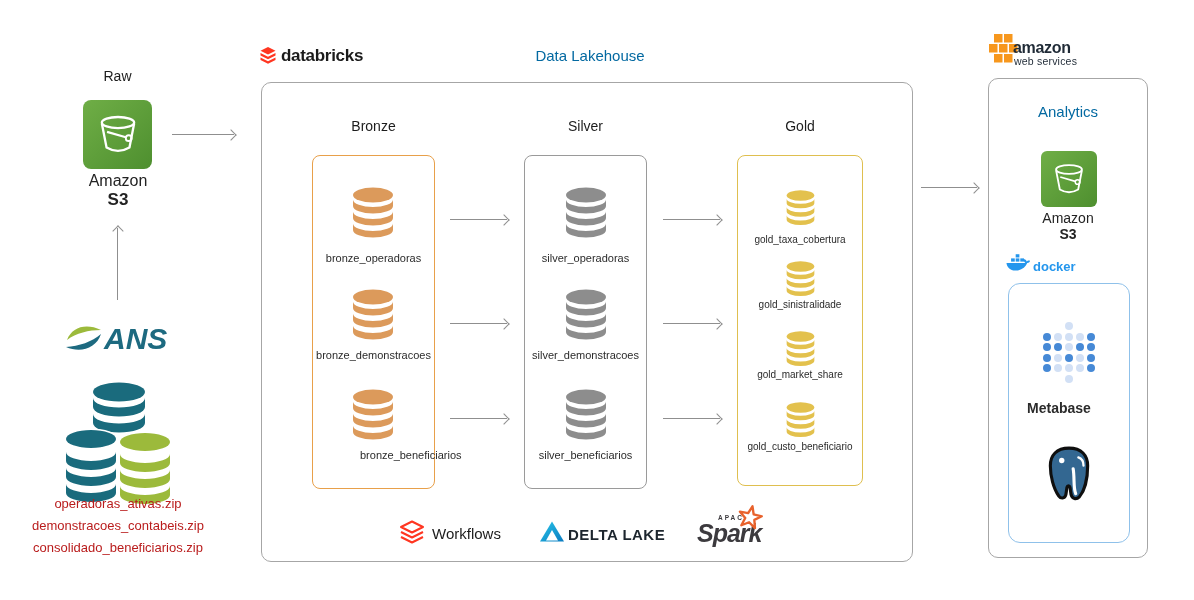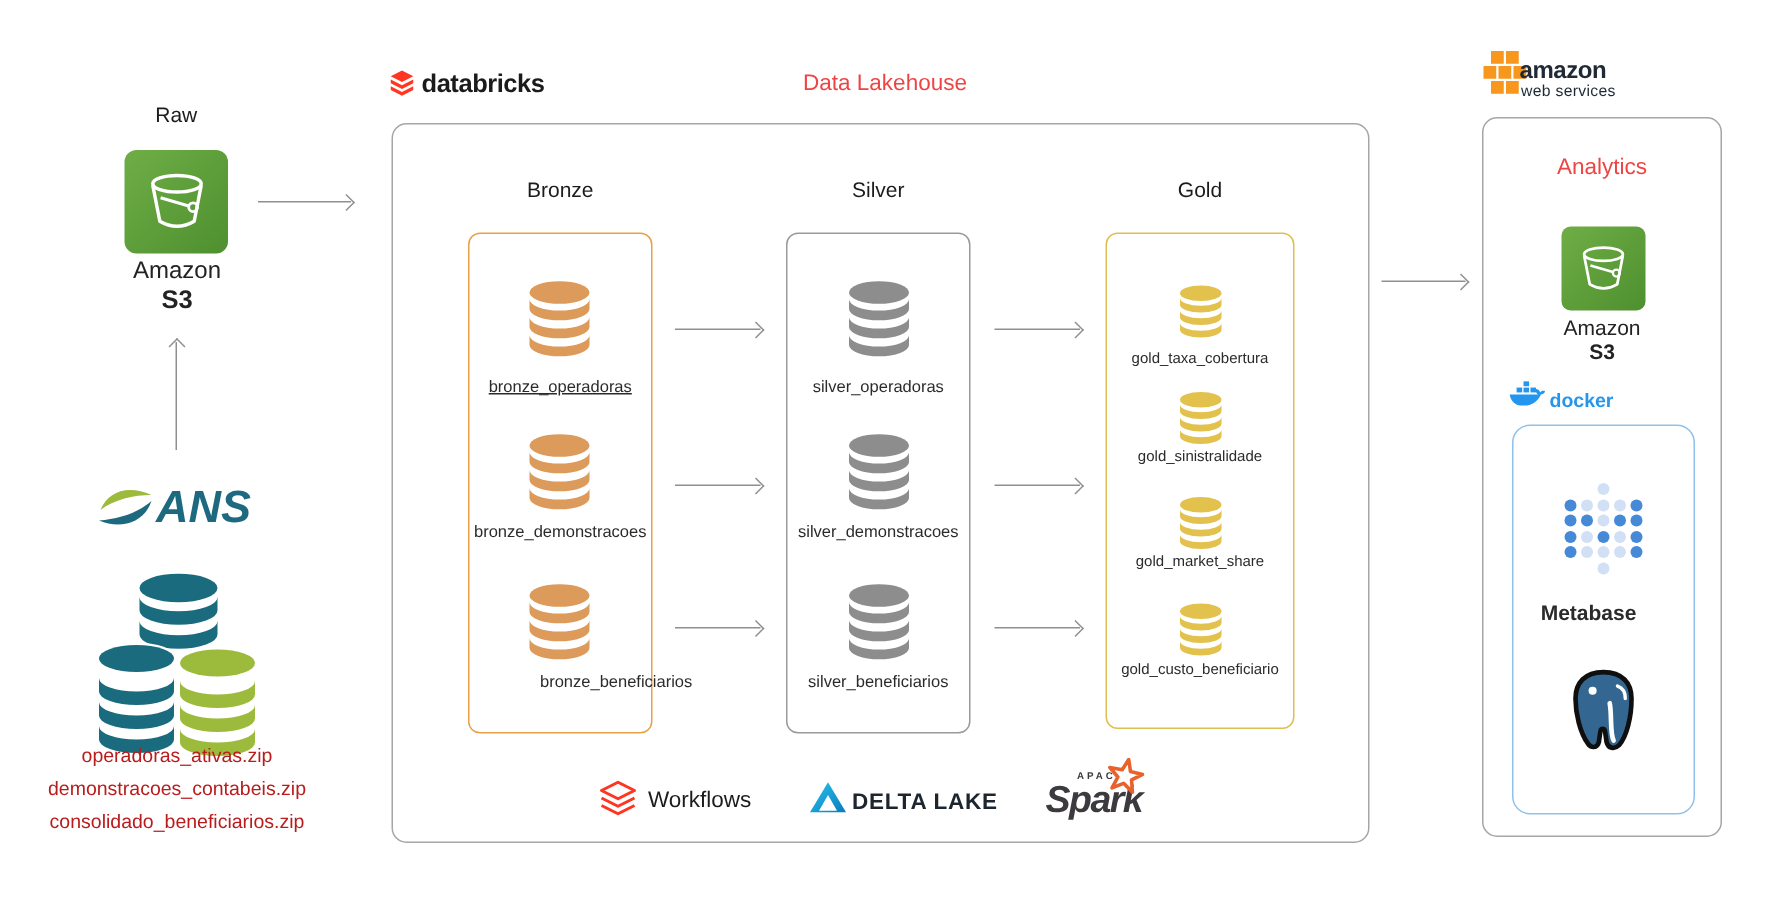--- a/index.html
+++ b/index.html
@@ -5,21 +5,21 @@
   * { margin:0; padding:0; box-sizing:border-box; }
   html,body { width:1194px; height:600px; background:#ffffff; font-family:"Liberation Sans", sans-serif; color:#1c1c1c; overflow:hidden; }
   .abs { position:absolute; }
   #canvas { position:relative; width:1194px; height:600px; background:#fff; }
 
   
   .outer-box { border:1px solid #a6a6a6; border-radius:10px; background:#fff; }
   .layer-box { border:1px solid; border-radius:8px; background:#fff; }
 
   
-  .t-title  { font-size:15px; color:#ef4444; text-align:center; }
+  .t-title  { font-size:15px; color:#0369a1; text-align:center; }
   .t-col    { font-size:14px; color:#1c1c1c; text-align:center; }
   .t-cyl    { font-size:11px; color:#2b2b2b; text-align:center; }
   .t-cyl-sm { font-size:10px; color:#2b2b2b; text-align:center; }
   .t-file   { font-size:13px; color:#b91c1c; text-align:center; }
 
   
   .arrow-r { height:1px; background:#8f8f8f; }
   .arrow-r::after { content:''; position:absolute; right:-1px; top:-3.5px; width:7px; height:7px;
     border-top:1px solid #8f8f8f; border-right:1px solid #8f8f8f; transform:rotate(45deg); }
   .arrow-u { width:1px; background:#8f8f8f; }
@@ -155,21 +155,21 @@
   <div class="abs outer-box" style="left:261px; top:82px; width:652px; height:480px;"></div>
 
   <div class="abs t-col" style="left:312px; top:118px; width:123px;">Bronze</div>
   <div class="abs t-col" style="left:524px; top:118px; width:123px;">Silver</div>
   <div class="abs t-col" style="left:737px; top:118px; width:126px;">Gold</div>
 
   <div class="abs layer-box box-bronze" style="left:312px; top:155px; width:123px; height:334px;"></div>
   <svg class="abs cyl-bronze" style="left:351px; top:187px;" width="44" height="52" viewBox="0 0 44 52">
       <use href="#sym-cyl"></use>
     </svg>
-  <div class="abs t-cyl" style="left:312px; top:252px; width:123px;text-decoration:underline;">bronze_operadoras</div>
+  <div class="abs t-cyl" style="left:312px; top:252px; width:123px;">bronze_operadoras</div>
   <svg class="abs cyl-bronze" style="left:351px; top:289px;" width="44" height="52" viewBox="0 0 44 52">
       <use href="#sym-cyl"></use>
     </svg>
   <div class="abs t-cyl" style="left:312px; top:349px; width:123px;">bronze_demonstracoes</div>
   <svg class="abs cyl-bronze" style="left:351px; top:389px;" width="44" height="52" viewBox="0 0 44 52">
       <use href="#sym-cyl"></use>
     </svg>
   <div class="abs t-cyl" style="left:312px; top:449px; width:123px;padding-left:48px;">bronze_beneficiarios</div>
 
   <div class="abs arrow-r" style="left:450px; top:219px; width:57px;"></div>

